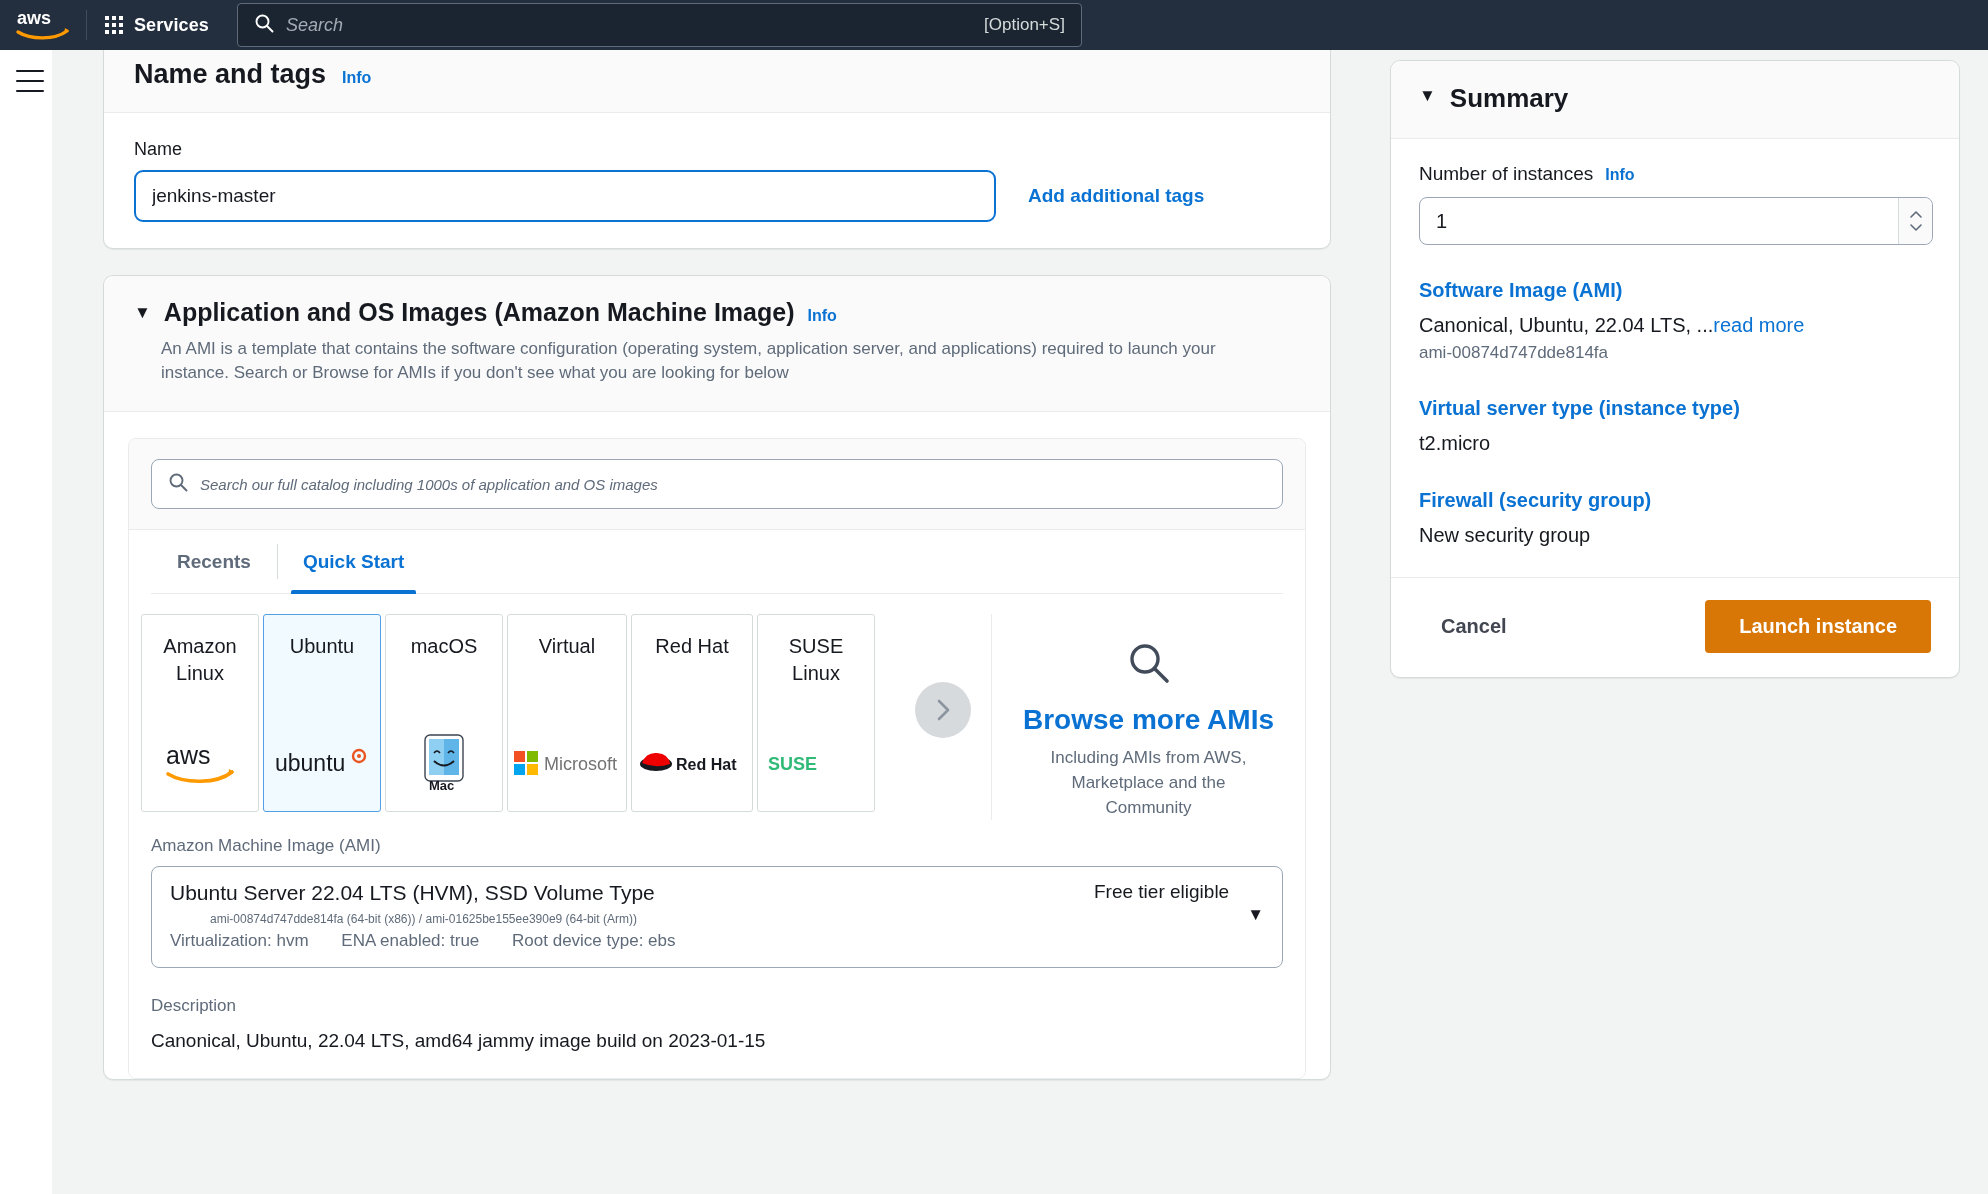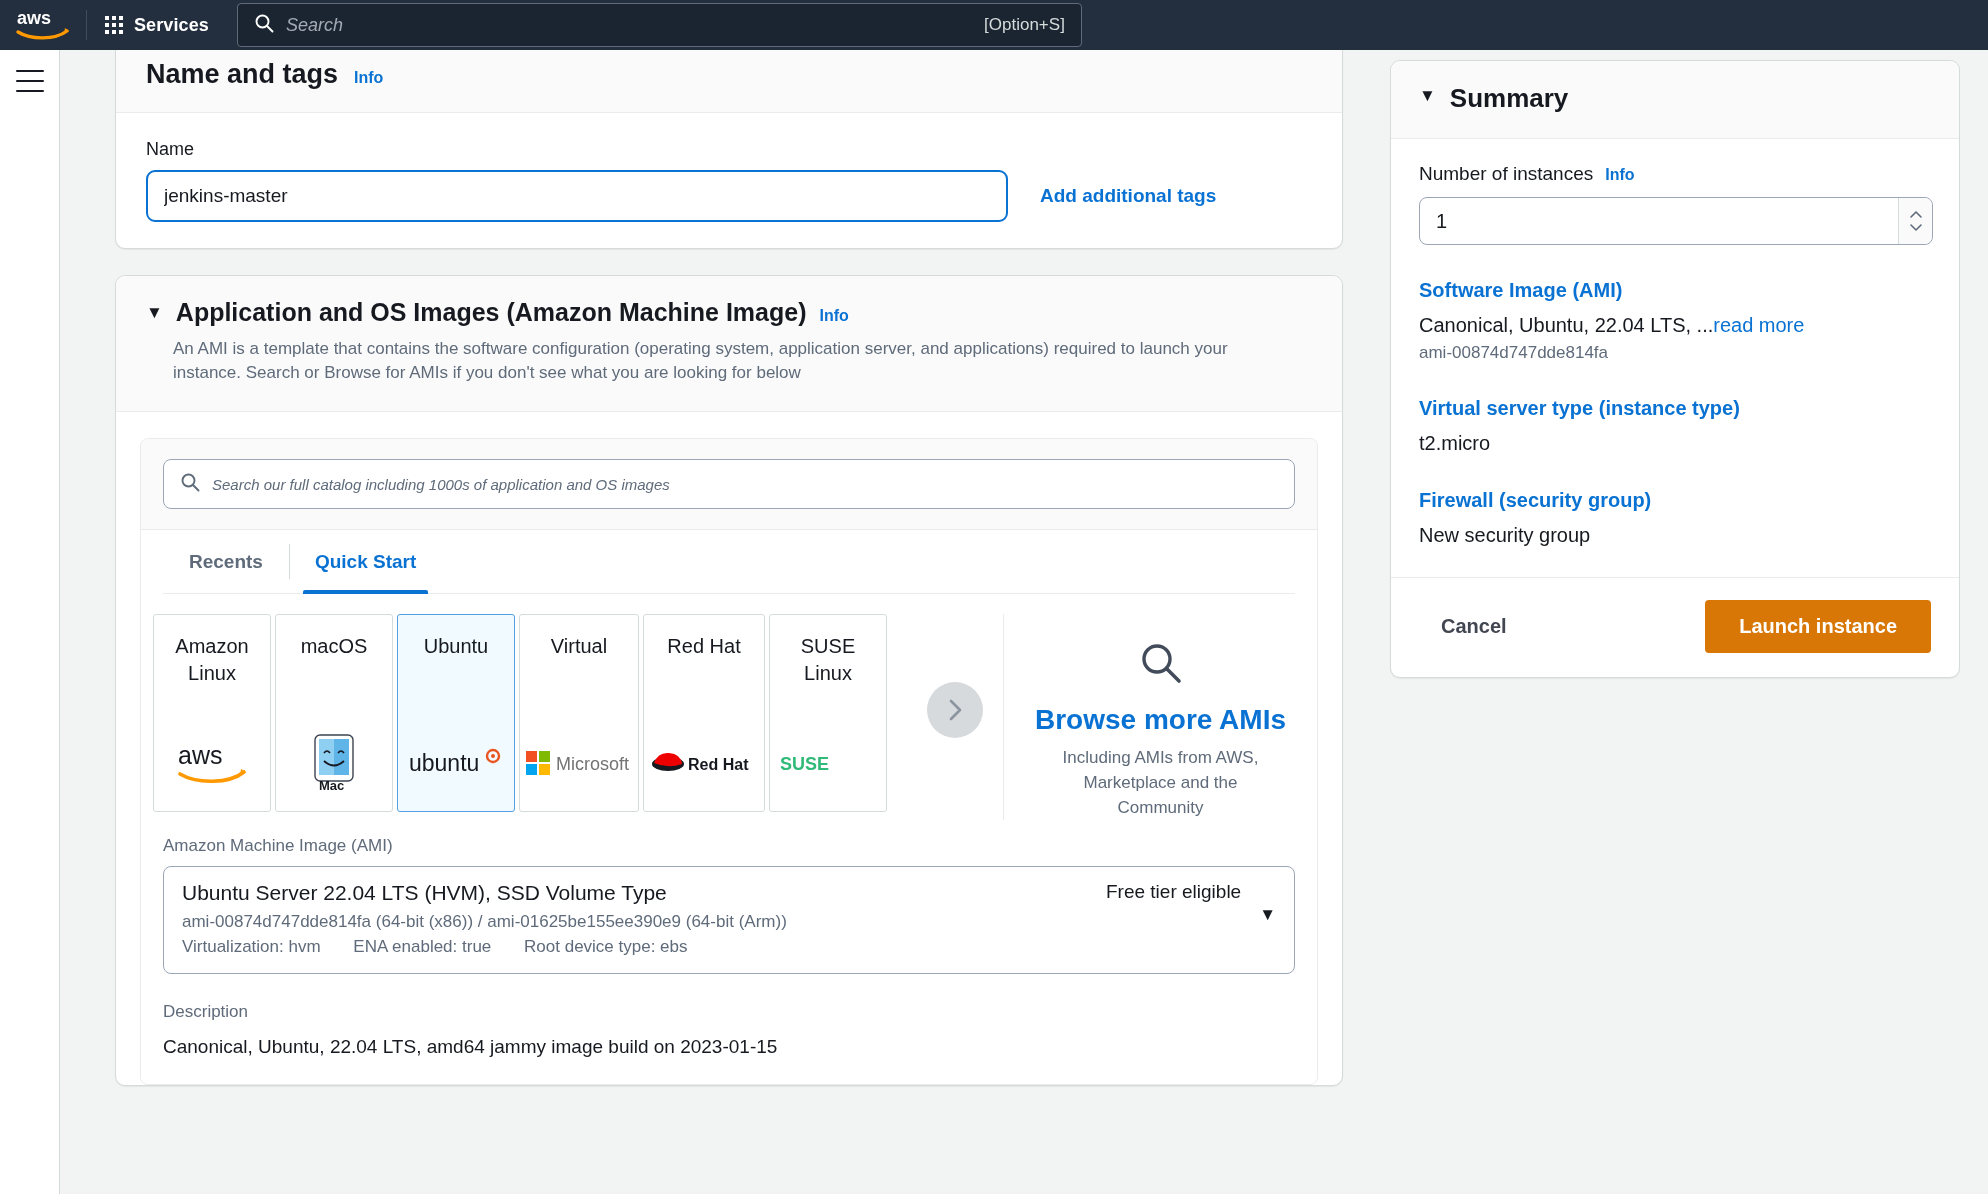--- a/index.html
+++ b/index.html
@@ -71,21 +71,21 @@
   }
   .hamburger {
     margin: 20px auto 0; width: 28px; height: 22px;
     display: flex; flex-direction: column; justify-content: space-between;
     cursor: pointer;
   }
   .hamburger i { display: block; height: 2px; background: #16191f; border-radius: 1px; }
 
   
   .main {
-    position: absolute; top: 50px; left: 64px;
+    position: absolute; top: 50px; left: 52px;
     width: 1330px; height: 1144px;
     overflow: hidden;
     background: #f2f3f3;
     padding: 0 26px;
   }
   .card {
     background: #ffffff;
     border: 1px solid #d5dbdb;
     border-radius: 10px;
     box-shadow: 0 1px 1px rgba(0,0,0,.06);
@@ -257,21 +257,21 @@
   .ami-select {
     border: 1px solid #9ba7b6;
     border-radius: 8px;
     padding: 14px 18px 16px;
     display: flex; align-items: flex-start;
     cursor: pointer;
     background: #ffffff;
   }
   .ami-select-main { flex: 1 1 auto; }
   .ami-name { font-size: 21px; color: #16191f; }
-  .ami-ids { font-size: 17px; color: #5f6b7a; margin-top: 7px; }
+  .ami-ids { font-size: 12px; color: #5f6b7a; margin-top: 7px; margin-left: 40px; }
   .ami-meta { font-size: 17px; color: #5f6b7a; margin-top: 5px; }
   .ami-meta span { margin-right: 28px; }
   .free-tier { font-size: 19px; color: #16191f; white-space: nowrap; margin-right: 18px; }
   .dd-caret { color: #16191f; font-size: 17px; margin-top: 24px; }
 
   .desc-wrap { padding: 28px 22px 26px; background: #ffffff; }
   .desc-text { font-size: 19px; color: #16191f; margin-top: 14px; }
 
   
   .summary {
@@ -443,42 +443,42 @@
               <div class="tile-name">Amazon Linux</div>
               <div class="tile-logo">
                 <svg width="74" height="44" viewBox="0 0 74 44" aria-hidden="true">
                   <text x="3" y="23" font-family="Liberation Sans, sans-serif" font-size="25" font-weight="400" fill="#16191f">aws</text>
                   <path d="M5 33 C22 43, 54 43, 69 31" stroke="#ff9900" stroke-width="3.6" fill="none" stroke-linecap="round"></path>
                   <path d="M66 28 L71 31 L65 35 Z" fill="#ff9900"></path>
                 </svg>
               </div>
             </div>
 
+            <div class="tile selected">
+              <div class="tile-name">Ubuntu</div>
+              <div class="tile-logo">
+                <svg width="94" height="34" viewBox="0 0 94 34" aria-hidden="true">
+                  <text x="0" y="25" font-family="Liberation Sans, sans-serif" font-size="23" font-weight="400" fill="#16191f">ubuntu</text>
+                  <circle cx="84" cy="10" r="6" fill="none" stroke="#e95420" stroke-width="2.4"></circle>
+                  <circle cx="84" cy="10" r="2" fill="#e95420"></circle>
+                </svg>
+              </div>
+            </div>
+
             <div class="tile">
               <div class="tile-name">macOS</div>
               <div class="tile-logo">
                 <svg width="52" height="60" viewBox="0 0 52 60" aria-hidden="true">
                   <rect x="7" y="2" width="38" height="46" rx="5" fill="#ffffff" stroke="#3d4450" stroke-width="1.4"></rect>
                   <rect x="11" y="6" width="30" height="36" fill="#5fb4e8"></rect>
                   <rect x="11" y="6" width="15" height="36" fill="#8fd0f2"></rect>
                   <path d="M16 20 q3 -4 6 0" stroke="#16191f" stroke-width="1.6" fill="none"></path>
                   <path d="M30 20 q3 -4 6 0" stroke="#16191f" stroke-width="1.6" fill="none"></path>
                   <path d="M16 28 q10 9 20 0" stroke="#16191f" stroke-width="1.8" fill="none"></path>
                   <text x="11" y="57" font-family="Liberation Sans, sans-serif" font-size="13" font-weight="700" fill="#16191f">Mac</text>
-                </svg>
-              </div>
-            </div>
-
-            <div class="tile selected">
-              <div class="tile-name">Ubuntu</div>
-              <div class="tile-logo">
-                <svg width="94" height="34" viewBox="0 0 94 34" aria-hidden="true">
-                  <text x="0" y="25" font-family="Liberation Sans, sans-serif" font-size="23" font-weight="400" fill="#16191f">ubuntu</text>
-                  <circle cx="84" cy="10" r="6" fill="none" stroke="#e95420" stroke-width="2.4"></circle>
-                  <circle cx="84" cy="10" r="2" fill="#e95420"></circle>
                 </svg>
               </div>
             </div>
 
             <div class="tile">
               <div class="tile-name">Virtual</div>
               <div class="tile-logo">
                 <svg width="106" height="28" viewBox="0 0 106 28" aria-hidden="true">
                   <rect x="0" y="2" width="11" height="11" fill="#f25022"></rect>
                   <rect x="13" y="2" width="11" height="11" fill="#7fba00"></rect>

